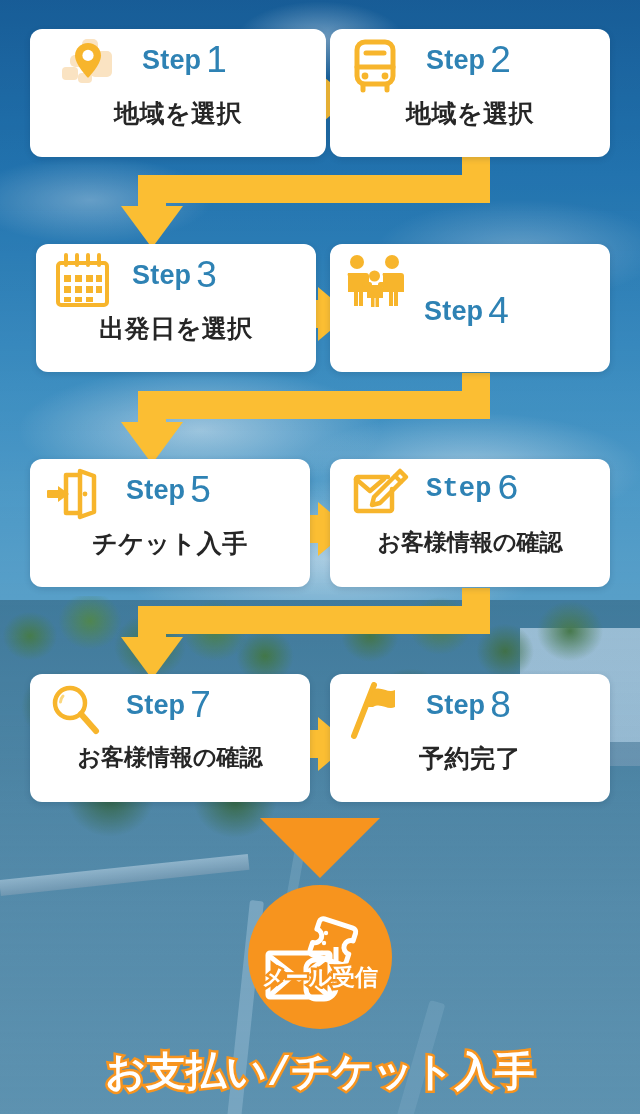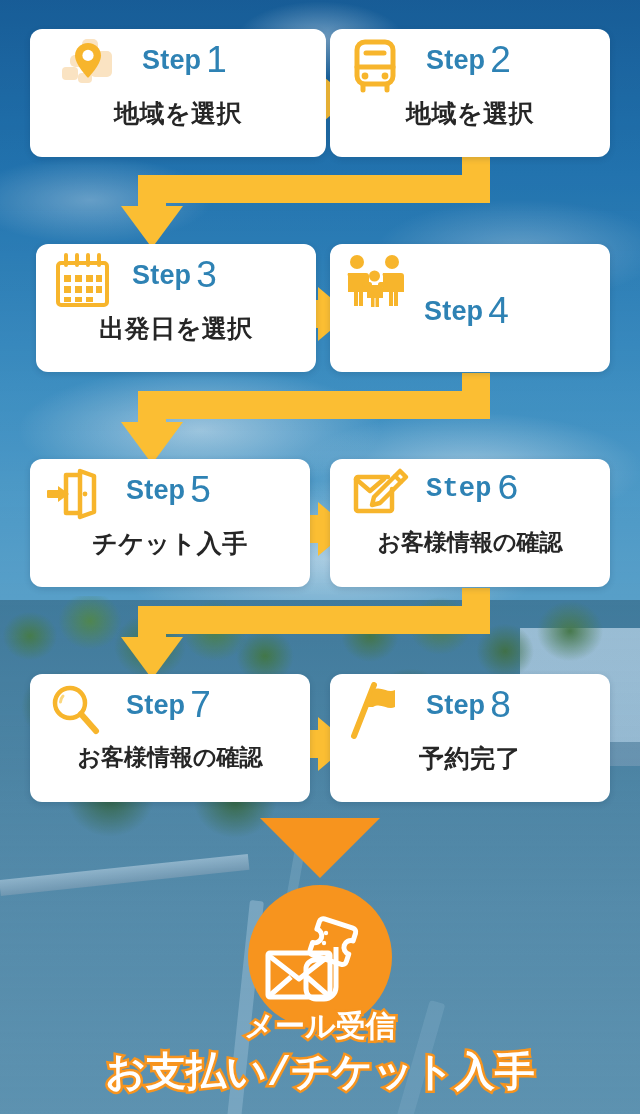--- a/index.html
+++ b/index.html
@@ -121,21 +121,21 @@
   
   .circle{
     position:absolute;left:248px;top:885px;width:144px;height:144px;
     border-radius:50%;background:#F7941E;
   }
   .bottom-text{
     position:absolute;left:0;right:0;text-align:center;
     font-weight:bold;color:#fff;white-space:nowrap;
     -webkit-text-stroke:5px #F7941E;paint-order:stroke fill;
   }
-  .bt1{top:1006px;font-size:30px;}
+  .bt1{top:962px;font-size:23px;}
   .bt2{top:1044px;font-size:40px;font-family:Liberation Mono, monospace;}
 </style>
 </head>
 <body>
 
 <div id="stage">
 
   <div class="bg-sky"></div>
   <div class="bg-road"></div>
   <div class="trees-left"></div>

